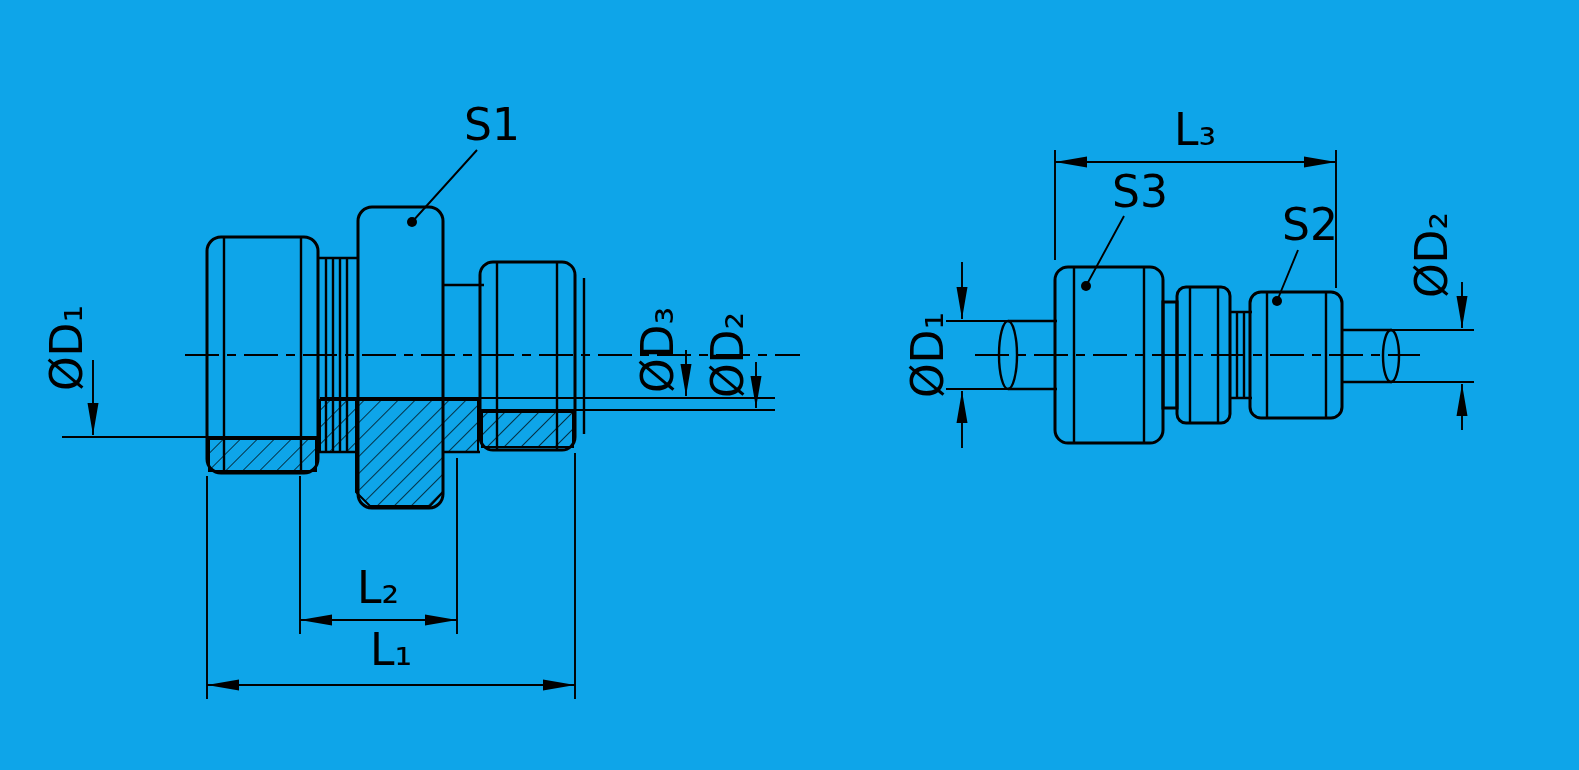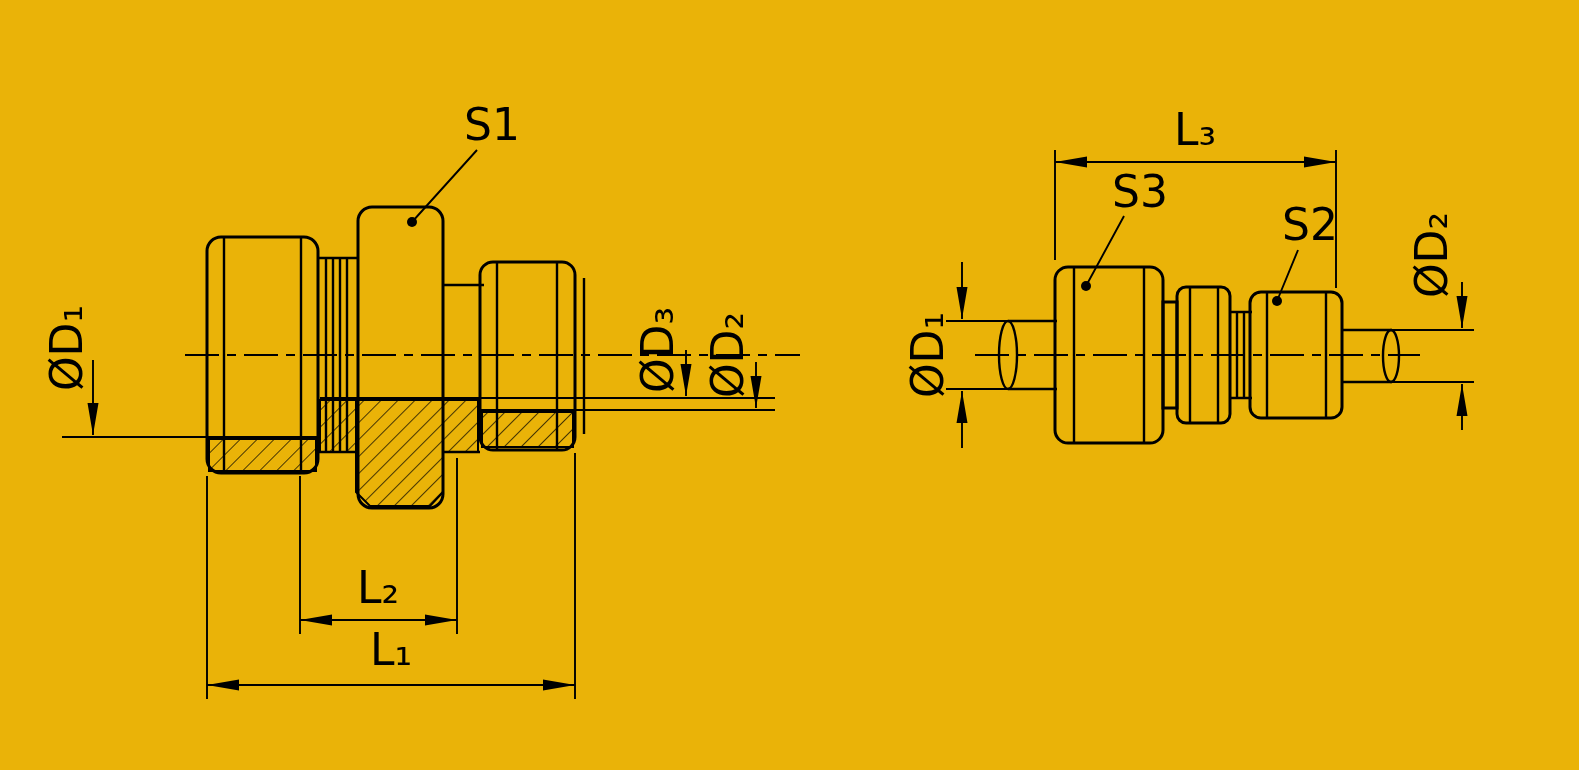--- a/index.html
+++ b/index.html
@@ -6,21 +6,21 @@
     margin: 0;
     padding: 0;
     background: #ffffff;
     width: 1579px;
     height: 770px;
     overflow: hidden;
   }
   .drawing-wrap {
     width: 1579px;
     height: 770px;
-    background: #eab308;
+    background: #0ea5e9;
   }
   svg { display: block; }
   .outline   { fill: none; stroke: #000000; stroke-width: 3; }
   .detail    { fill: none; stroke: #000000; stroke-width: 2.4; }
   .bore      { fill: none; stroke: #000000; stroke-width: 2.2; }
   .dim       { fill: none; stroke: #000000; stroke-width: 1.9; }
   .centerln  { fill: none; stroke: #000000; stroke-width: 1.8; stroke-dasharray: 34 8 9 8; }
   .hatched   { fill: url(#hatch); stroke: #000000; stroke-width: 2; }
   .arrowhead { fill: #000000; stroke: none; }
   .leaderdot { fill: #000000; stroke: none; }

